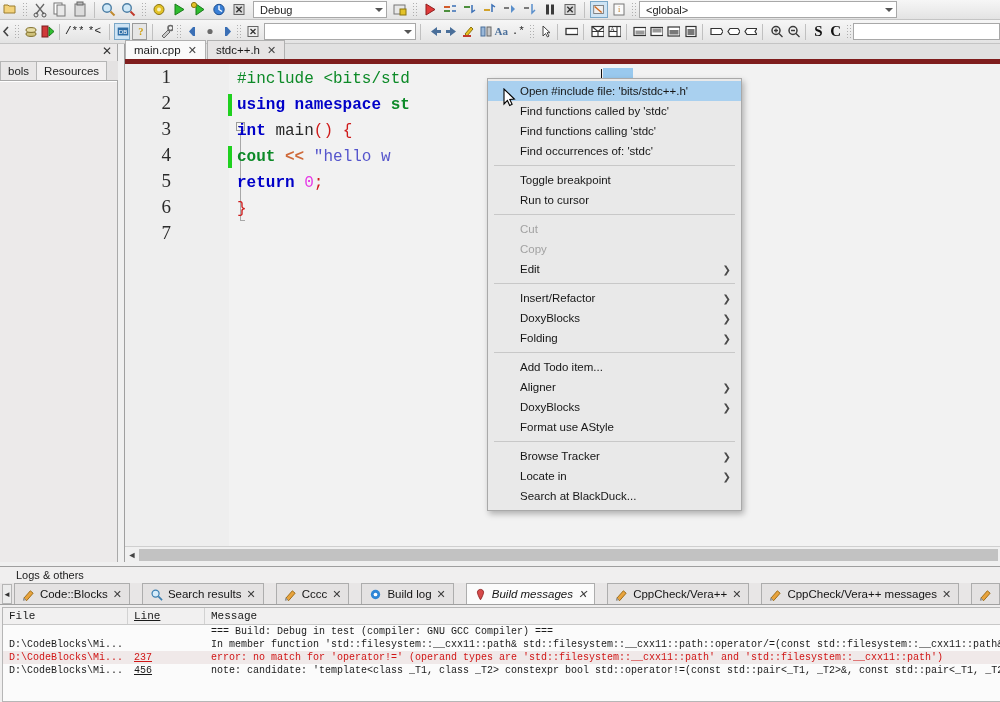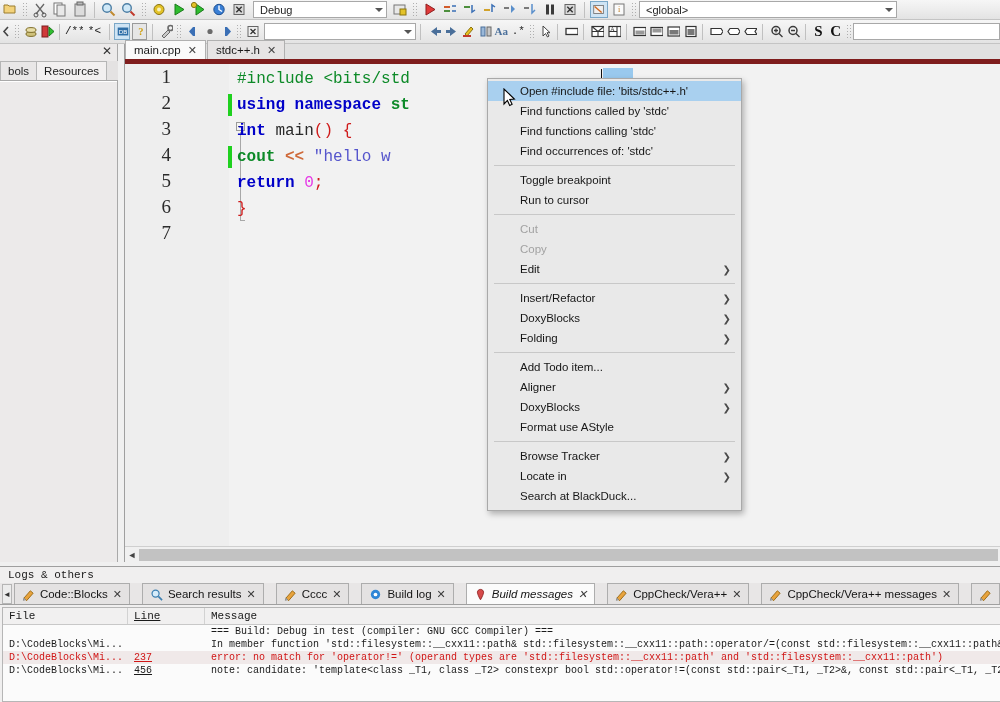--- a/index.html
+++ b/index.html
@@ -146,22 +146,22 @@
   }
   #edit-hscroll .arw { width: 14px; text-align: center; font-size: 9px; color: #444; }
   #edit-hscroll .thumb { flex: 1; height: 12px; background: #c2c2c2; margin-right: 2px; }
 
   
   #logs-panel {
     position: absolute; left: 0; top: 566px; width: 1000px; height: 136px;
     background: #f0efef; border-top: 1px solid #9f9f9f;
   }
   #logs-title {
-    height: 16px; line-height: 16px; padding-left: 8px;
-    font-family: Liberation Mono, monospace; font-size: 11px; color: #1a1a1a;
+    height: 16px; line-height: 16px; padding-left: 16px;
+    font-family: Liberation Sans, sans-serif; font-size: 11px; color: #1a1a1a;
     background: #f0efef;
   }
   #logs-tabs {
     height: 22px; display: flex; align-items: flex-end;
     border-bottom: 1px solid #a0a0a0; background: #e8e6e6;
     padding-left: 2px; overflow: hidden;
   }
   .scroll-arw {
     width: 13px; height: 20px; display: flex; align-items: center;
     justify-content: center; font-size: 8px; color: #333;

